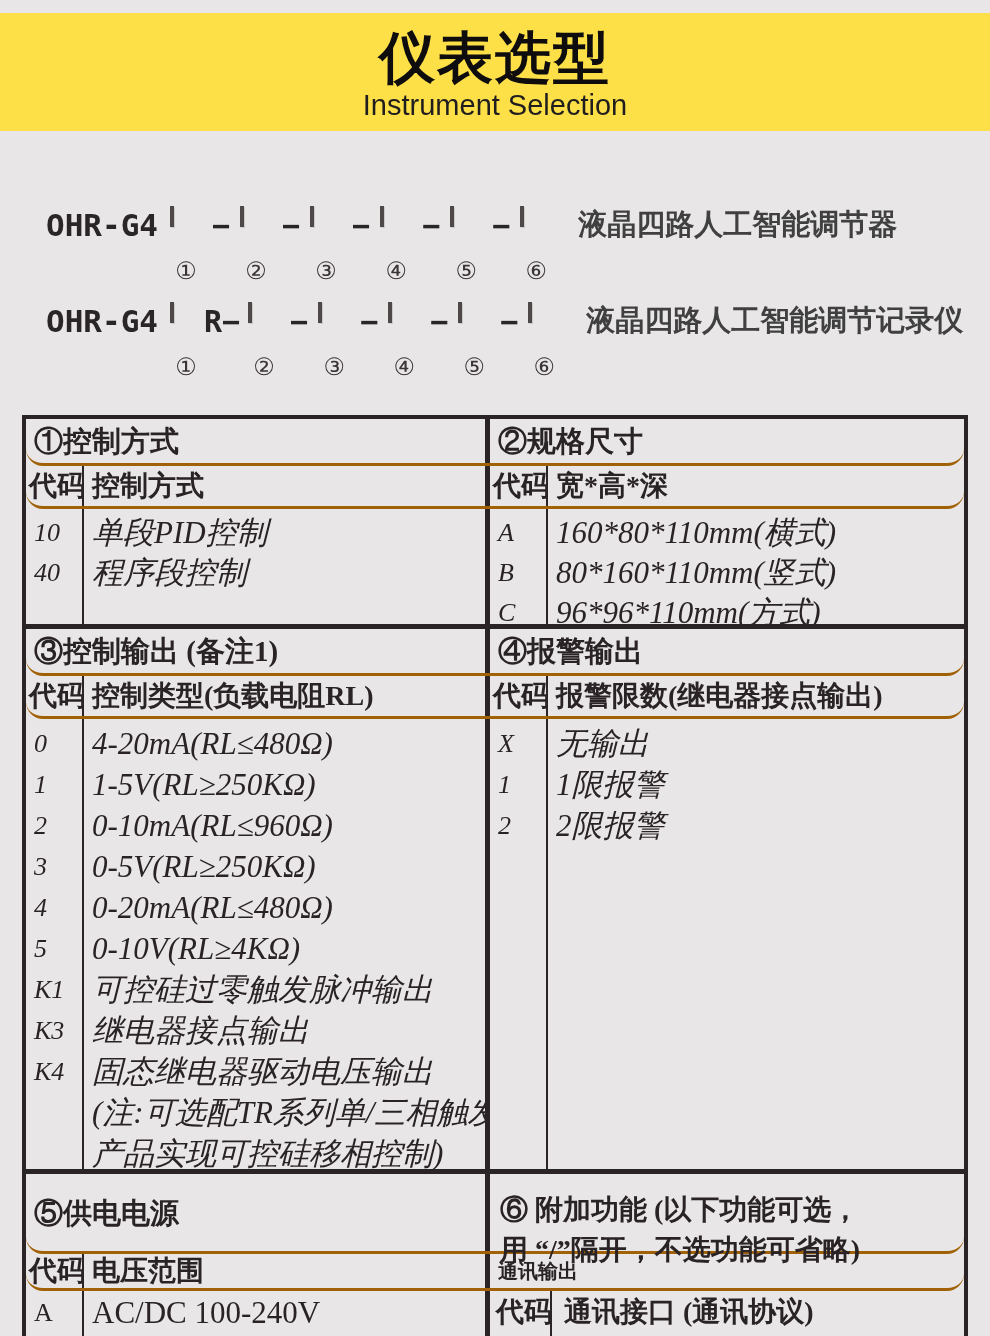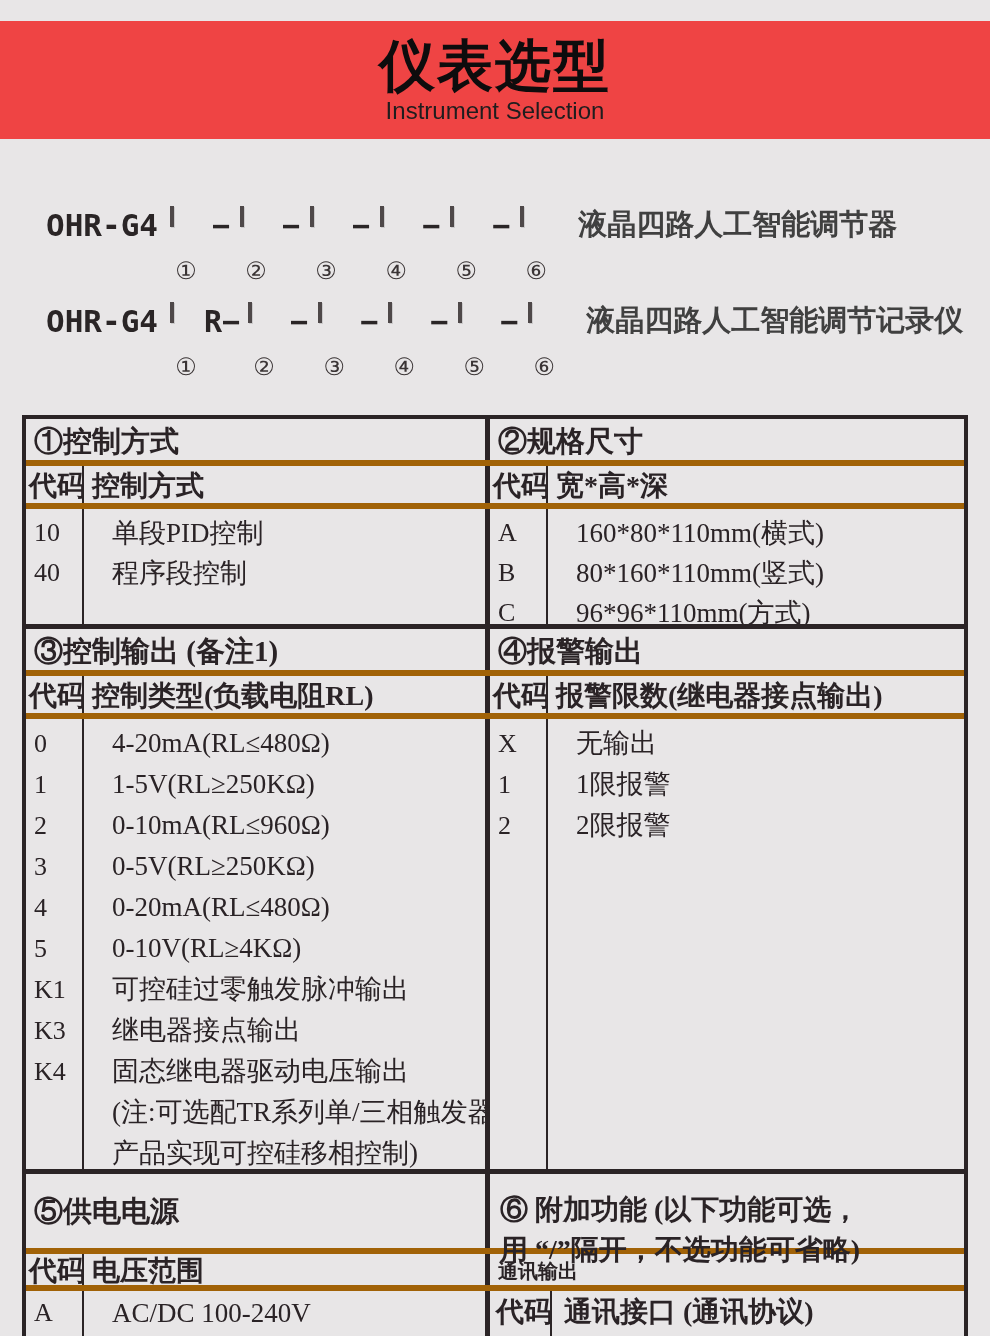--- a/index.html
+++ b/index.html
@@ -6,30 +6,30 @@
   html,body { width:990px; height:1336px; overflow:hidden; }
   body {
     position:relative;
     background:#e8e6e7;
     font-family:"Liberation Serif","DejaVu Serif",serif;
     color:#2a2326;
   }
 
   
   .band {
-    position:absolute; left:0; top:21px; width:990px; height:118px;
-    background:#ef4444; text-align:center;
+    position:absolute; left:0; top:13px; width:990px; height:118px;
+    background:#fde047; text-align:center;
   }
   .band .title {
     margin-top:14px; font-family:"Liberation Sans","DejaVu Sans",sans-serif;
     font-weight:700; font-size:56px; letter-spacing:2px; color:#0e0c0d; line-height:1.1;
   }
   .band .subtitle {
     font-family:"Liberation Sans","DejaVu Sans",sans-serif;
-    font-weight:400; font-size:24px; color:#1f1d1e; margin-top:0px;
+    font-weight:400; font-size:29px; color:#1f1d1e; margin-top:0px;
   }
 
   
   .model-line {
     position:absolute; left:46px; display:flex; align-items:center; height:36px;
     white-space:nowrap;
   }
   .model-line.l1 { top:207px; }
   .model-line.l2 { top:303px; }
   .m-prefix {
@@ -57,45 +57,45 @@
 
   
   .tbl {
     position:absolute; left:22px; top:415px; width:946px; height:929px;
     border:4px solid #2b2426; border-bottom:none; background:#e8e6e7;
   }
   .row { display:flex; width:100%; }
   .half-l { width:464px; border-right:5px solid #2b2426; flex:0 0 auto; }
   .half-r { flex:1 1 auto; }
 
-  .bb3 { border-bottom:6px solid #a16207; }
+  .bb3 { border-bottom:3px solid #a16207;border-radius:17px; }
   .bb5 { border-bottom:5px solid #2b2426; }
 
   .h47 { height:47px; } .h43 { height:43px; } .h120 { height:120px; }
   .h455 { height:455px; } .h88 { height:80px; } .h37 { height:37px; } .h45 { height:45px; }
 
   .sec-title {
     font-weight:700; font-size:29px; line-height:44px; padding-left:8px;
     white-space:nowrap; overflow:hidden;
   }
   .h43 .sec-title, .h37 .sec-title { line-height:38px; font-size:20px; }
 
   .subrow { display:flex; height:100%; }
   .code-col {
     width:58px; flex:0 0 auto; border-right:2px solid #2b2426;
     padding-left:3px; overflow:hidden;
   }
   .code-col.w62 { width:62px; padding-left:6px; }
   .name-col { flex:1 1 auto; padding-left:8px; overflow:hidden; white-space:nowrap; }
   .hd { font-weight:700; font-size:28px; line-height:40px; white-space:nowrap; }
 
-  .lines { padding-top:4px; }
+  .lines { padding-top:4px;font-style:italic; }
   .lh40 .lines div { line-height:40px; }
   .lh41 .lines div { line-height:41px; }
-  .cell-txt { font-weight:400; font-size:27px; white-space:nowrap;margin-left:20px; }
+  .cell-txt { font-weight:400; font-size:31px; white-space:nowrap; }
   .code-txt { font-weight:400; font-size:26px; padding-left:5px; white-space:nowrap; }
 
   .vcenter { display:flex; align-items:center; height:100%; }
   .two-line div { line-height:40px; font-weight:700; font-size:28px; padding-left:10px; white-space:nowrap; }
   .pad-top2 { padding-top:16px; }
 </style>
 </head>
 <body>
 
 <div class="band">

